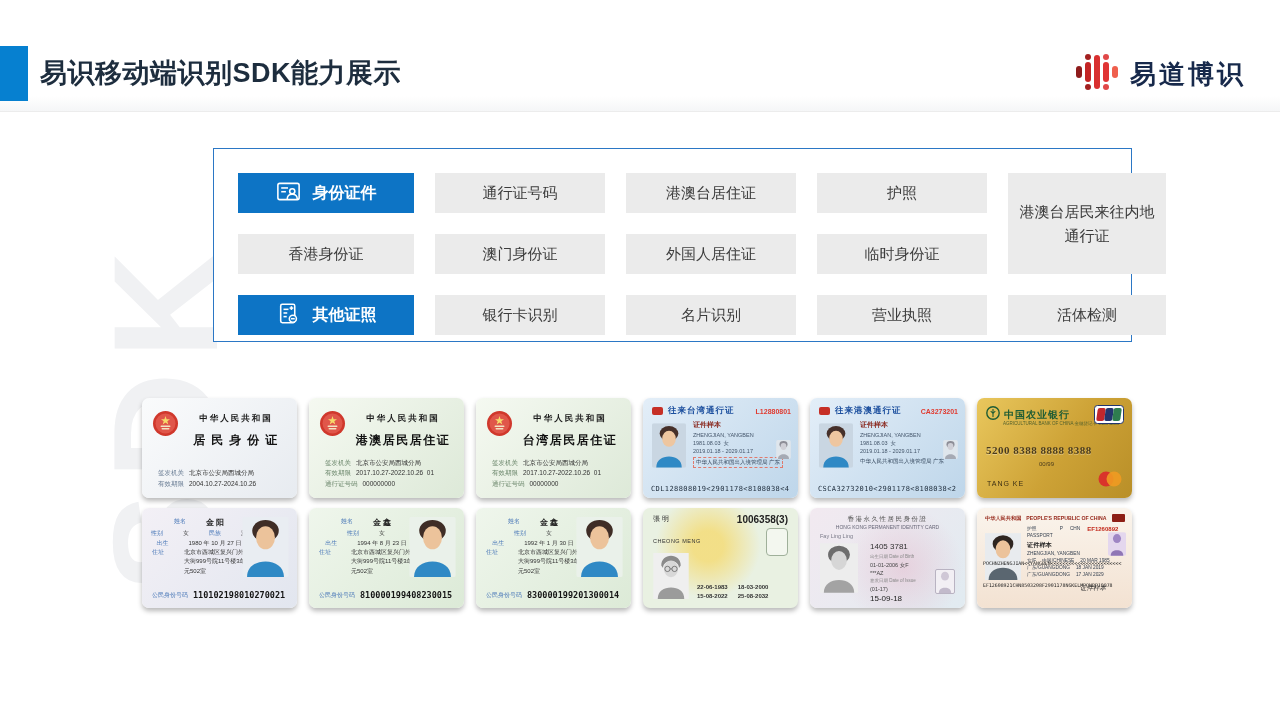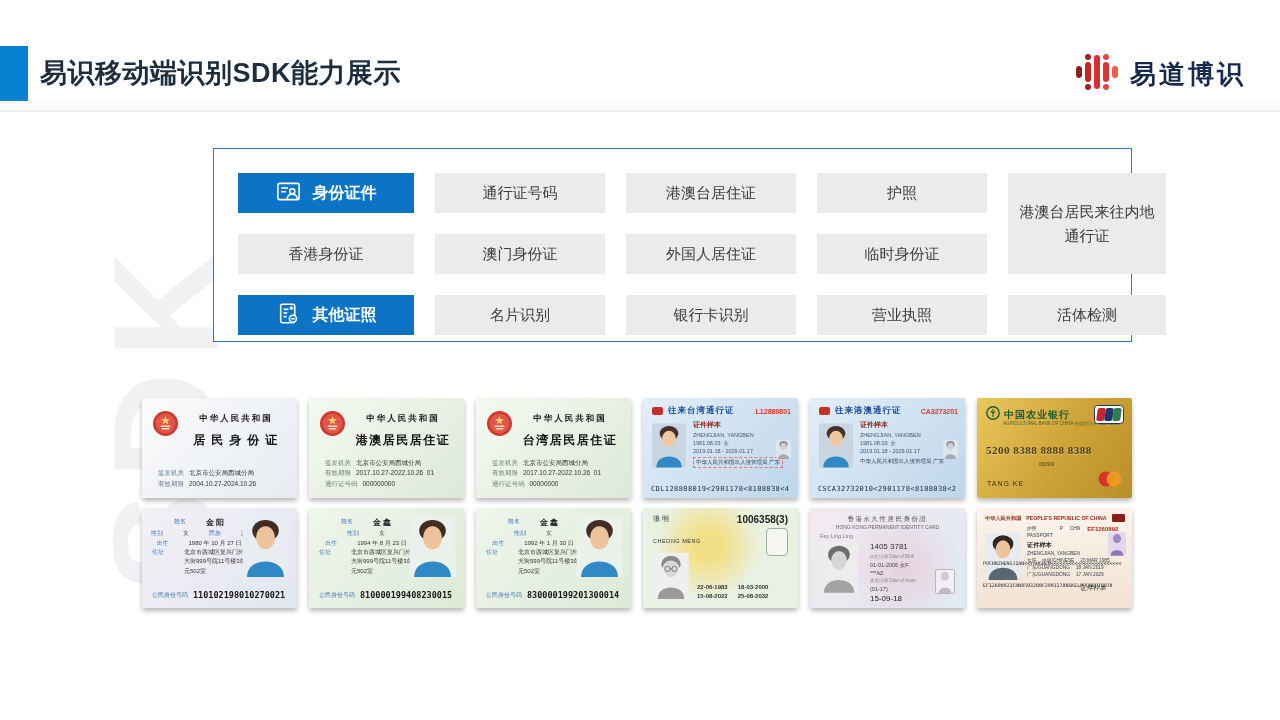--- a/index.html
+++ b/index.html
@@ -26,21 +26,21 @@
             grid-template-rows:40px 40px 40px;column-gap:11px;row-gap:13px;padding:24px 0 0 24px;gap:21px;}
   .btn{display:flex;align-items:center;justify-content:center;background:#ebebeb;
        color:#3c3c3c;font-size:15px;white-space:nowrap;}
   .btn-cat{background:#0d74c5;color:#fff;font-size:16px;font-weight:bold;gap:12px;}
   .btn-tall{grid-column:5;grid-row:1/3;white-space:normal;text-align:center;
             line-height:1.6;padding:0 10px;}
 
   
   .g-row{position:absolute;display:flex;gap:12px;left:142px;}
   .g-row1{top:398px;} .g-row2{top:508px;}
-  .card{width:155px;height:100px;border-radius:2px;box-shadow:0 3px 5px rgba(0,0,0,.28);
+  .card{width:155px;height:100px;border-radius:7px;box-shadow:0 3px 5px rgba(0,0,0,.28);
         position:relative;overflow:hidden;flex:none;}
   .serif{font-family:"Liberation Serif","DejaVu Serif",serif;}
 
   
   .c-back{background:linear-gradient(135deg,#fafbfc,#e7ebf0);}
   .c-back.green{background:linear-gradient(135deg,#f5f9f1,#dde9d8);}
   .emblem{position:absolute;left:10px;top:12px;}
   .hd{position:absolute;left:40px;top:15px;width:108px;text-align:center;}
   .hd-country{font-size:8.5px;font-weight:bold;letter-spacing:2px;color:#1a1a1a;white-space:nowrap;}
   .hd-title{margin-top:7px;font-size:12px;font-weight:bold;letter-spacing:1.5px;color:#111;white-space:nowrap;}
@@ -213,24 +213,24 @@
             <line x1="7.2" y1="15" x2="10.3" y2="15"></line>
             <line x1="14.8" y1="5" x2="14.8" y2="8.6"></line>
             <line x1="13" y1="6.8" x2="16.6" y2="6.8"></line>
             <circle cx="16.2" cy="17" r="3.4" fill="#0d74c5"></circle>
             <line x1="14.4" y1="17" x2="18" y2="17"></line>
           </svg>
         </span>
         <span>其他证照</span>
       </div>
       <div class="btn">
+        <span>银行卡识别</span>
+      </div>
+      <div class="btn">
         <span>名片识别</span>
-      </div>
-      <div class="btn">
-        <span>银行卡识别</span>
       </div>
       <div class="btn">
         <span>营业执照</span>
       </div>
       <div class="btn">
         <span>活体检测</span>
       </div>
     </div>
   </div>
 

